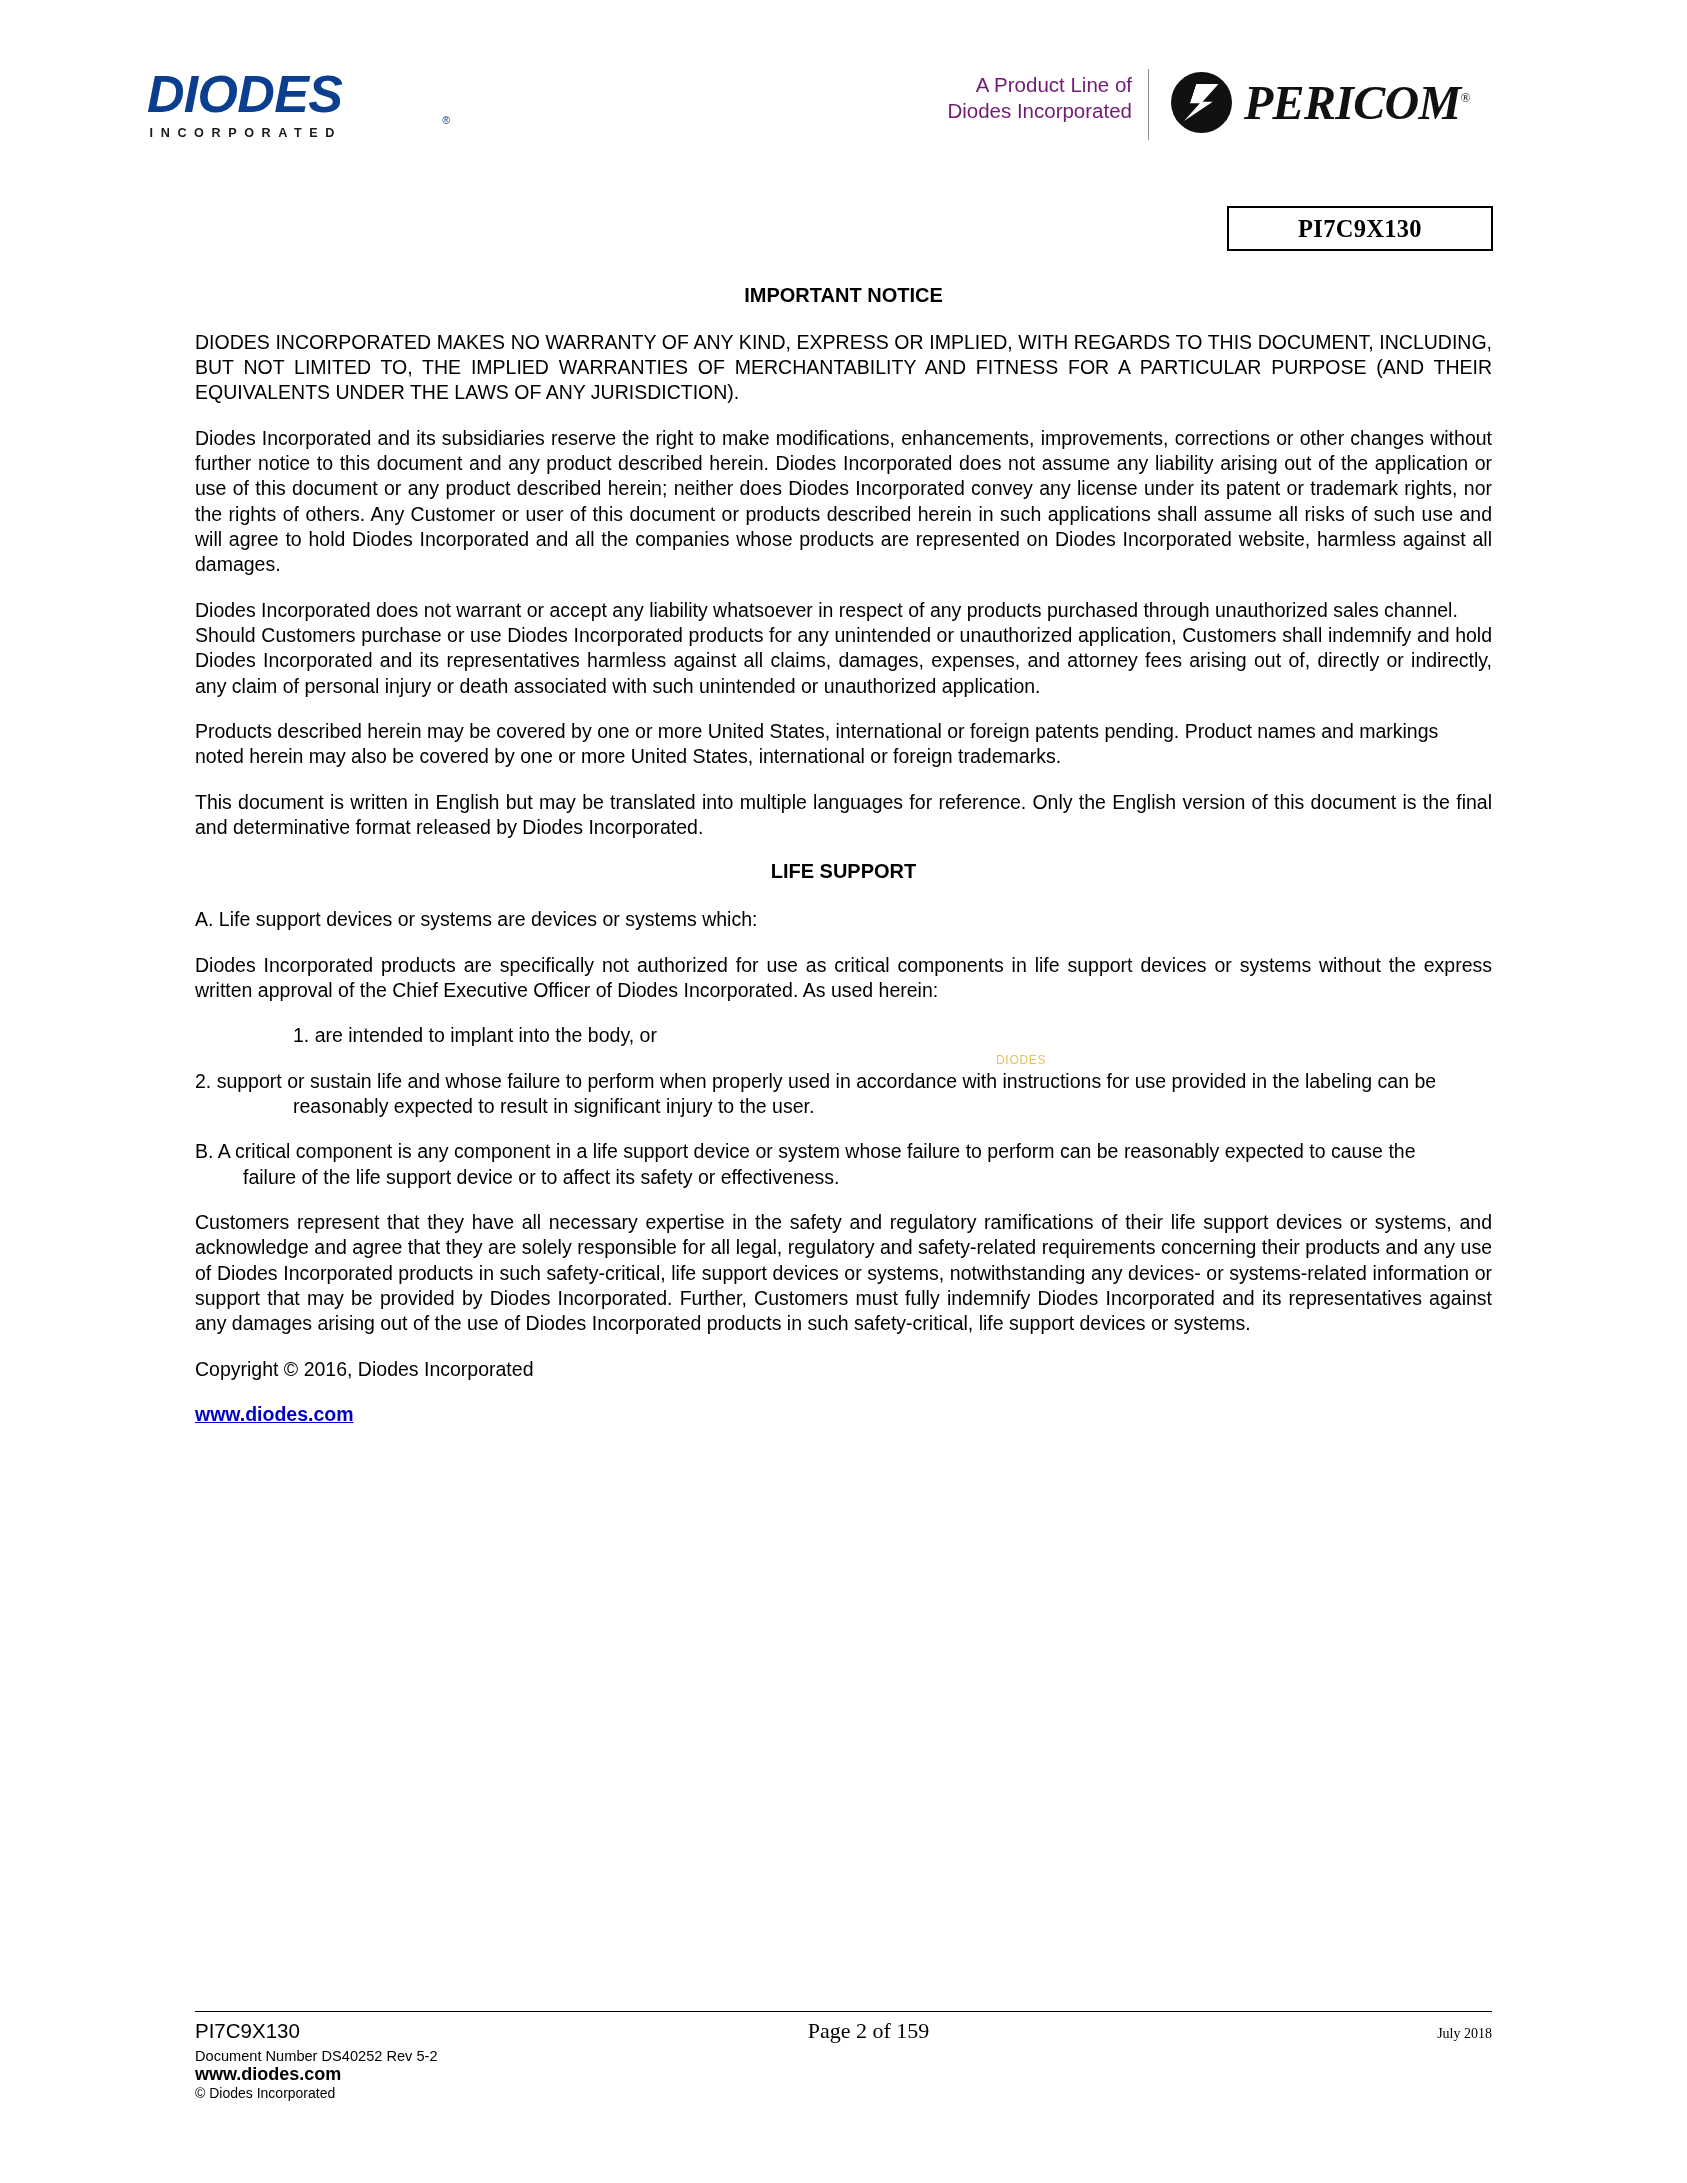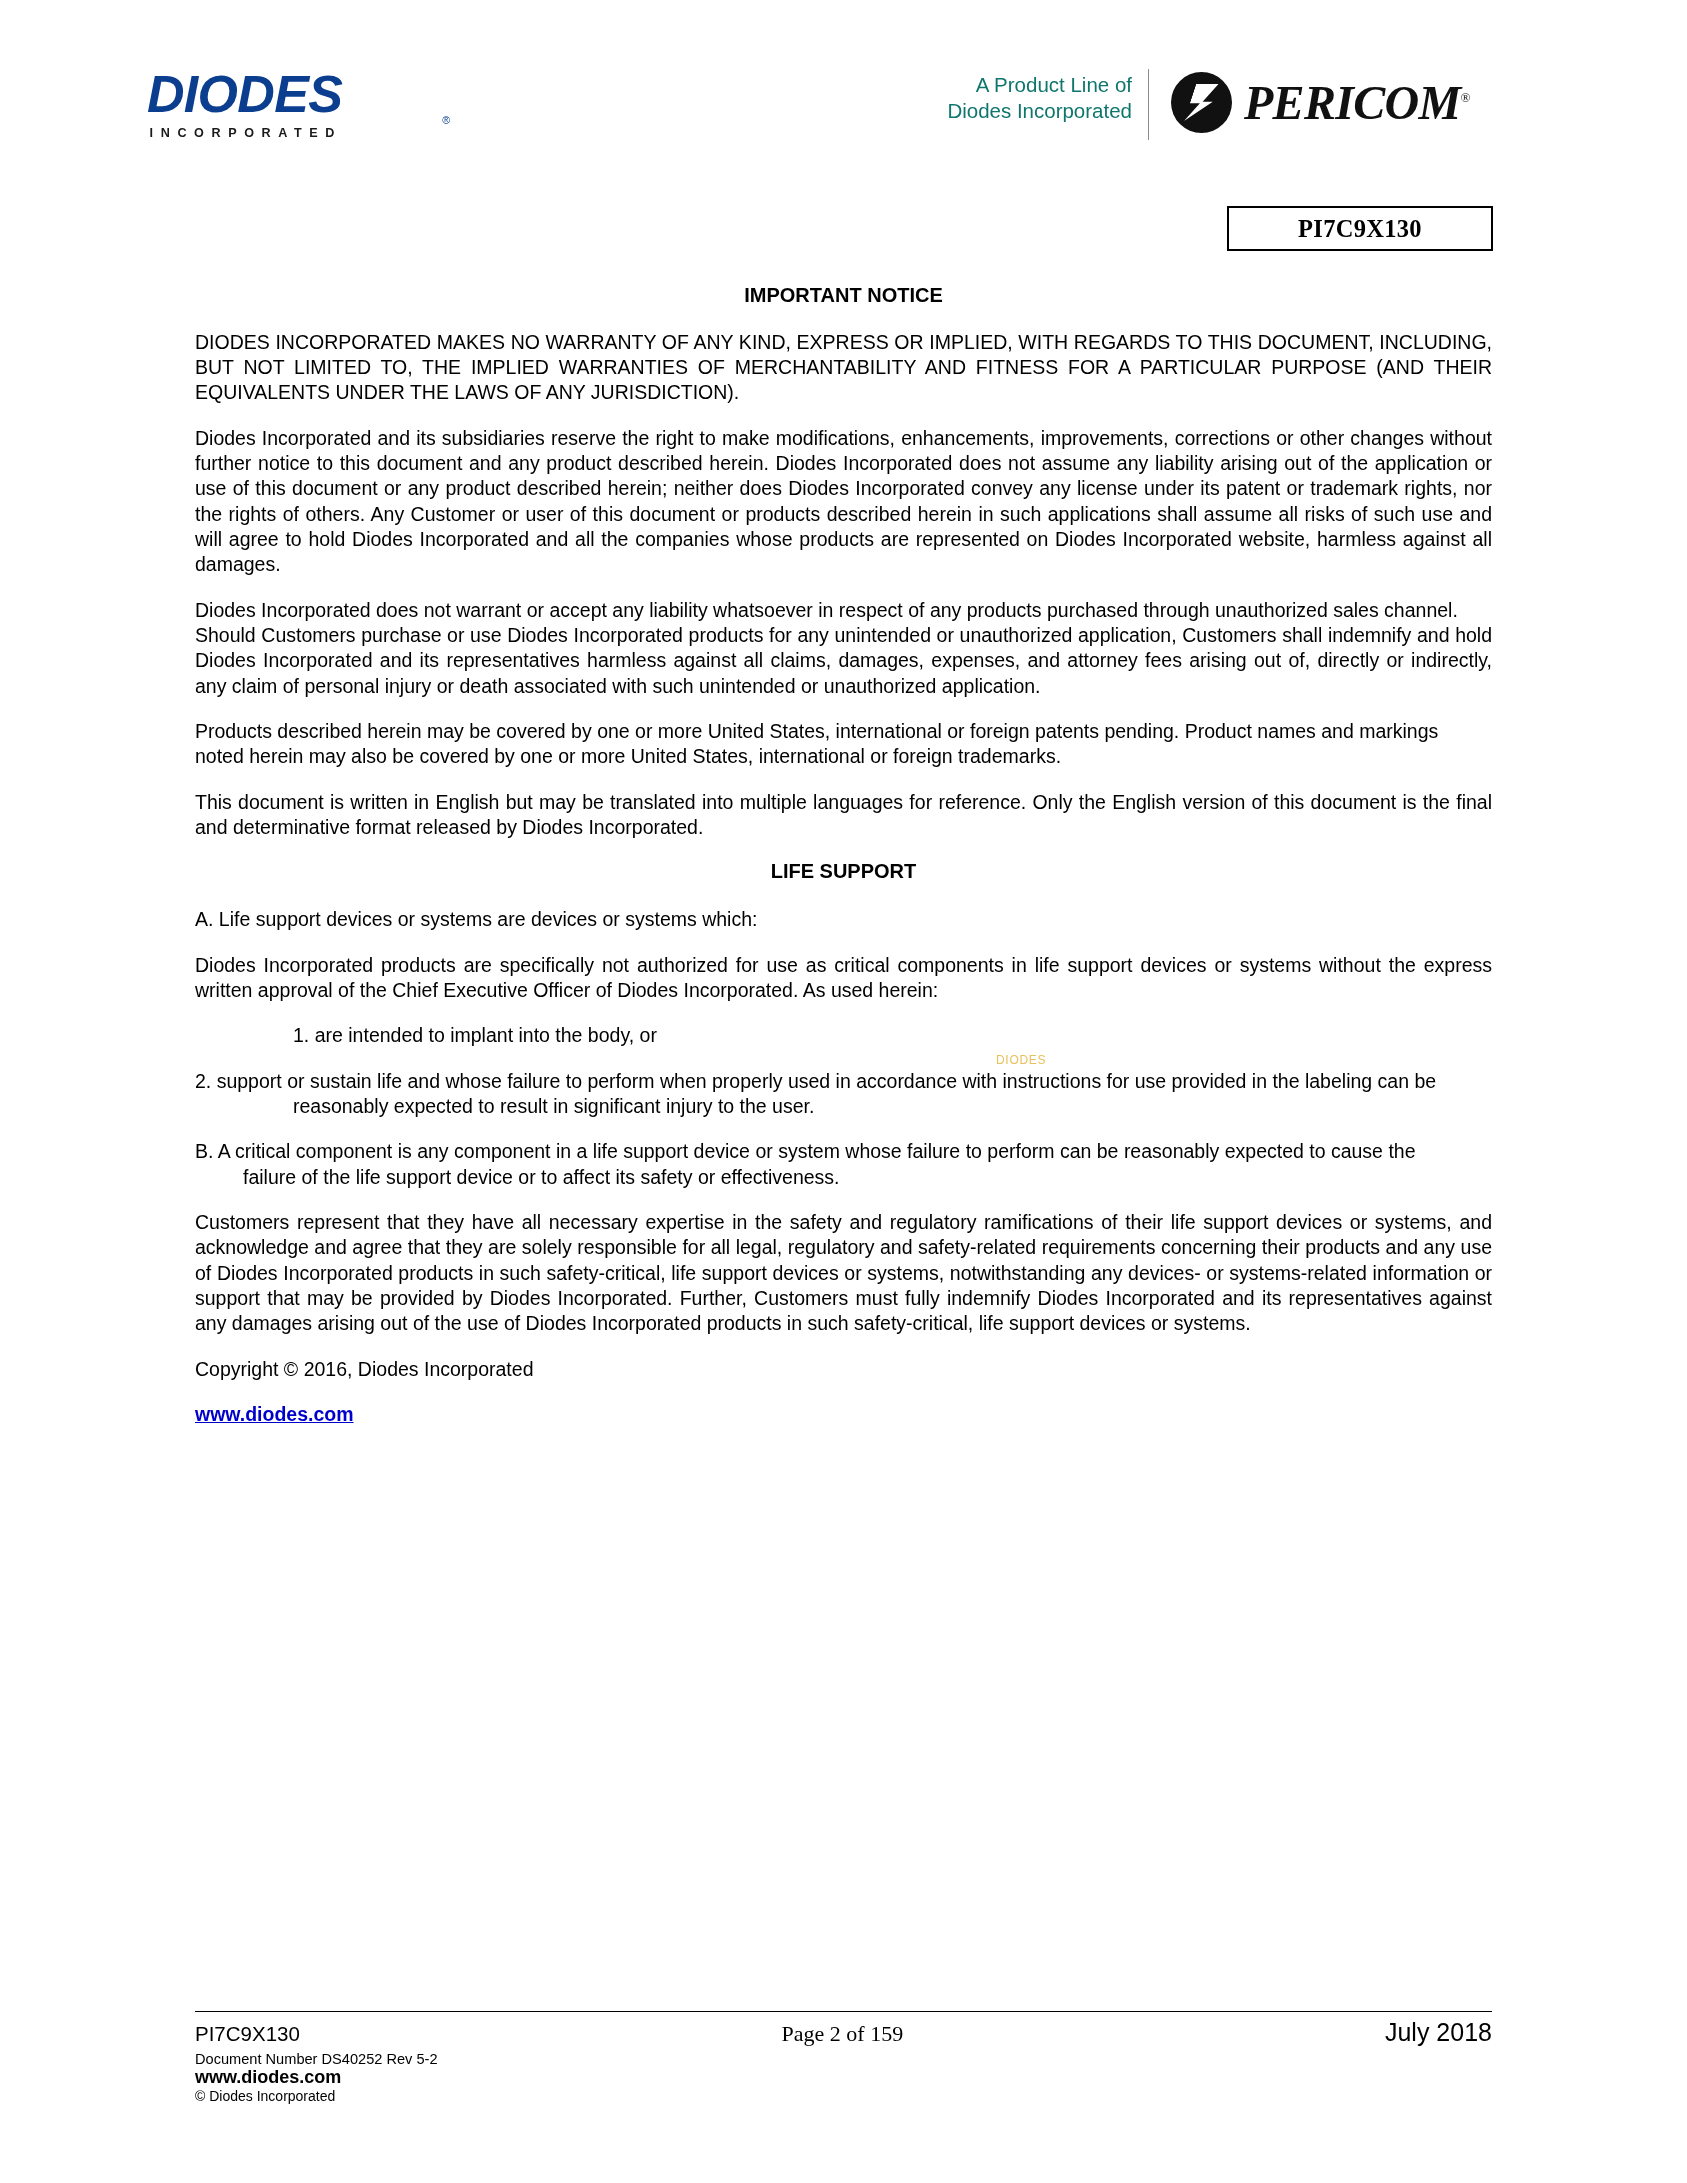--- a/index.html
+++ b/index.html
@@ -64,21 +64,21 @@
   }
 
   .product-line {
     position: absolute;
     left: 920px;
     top: 18.5px;
     text-align: right;
     width: 212px;
     font-size: 20.5px;
     line-height: 1.28;
-    color: #0f766e;
+    color: #701a75;
     font-family: "Liberation Sans", sans-serif;
   }
   .pl-divider {
     position: absolute;
     left: 1148px;
     top: 16px;
     width: 1.3px;
     height: 71px;
     background: #8d8d8d;
   }
@@ -212,21 +212,21 @@
     display: flex;
     align-items: baseline;
     justify-content: space-between;
     font-size: 20px;
   }
   .footer-row1 .left { font-size: 20.5px; }
   .footer-row1 .center {
     font-family: "Liberation Serif", serif;
     font-size: 22px;
   }
-  .footer-row1 .right { font-size: 25px; }
+  .footer-row1 .right { font-size: 14px; font-family: Liberation Serif, serif; }
   .footer-row2 {
     display: flex;
     align-items: baseline;
     justify-content: space-between;
     font-size: 14.6px;
     margin-top: 4px;
     flex-direction: column;
   }
   .footer-row2 .center {
     font-weight: bold;

